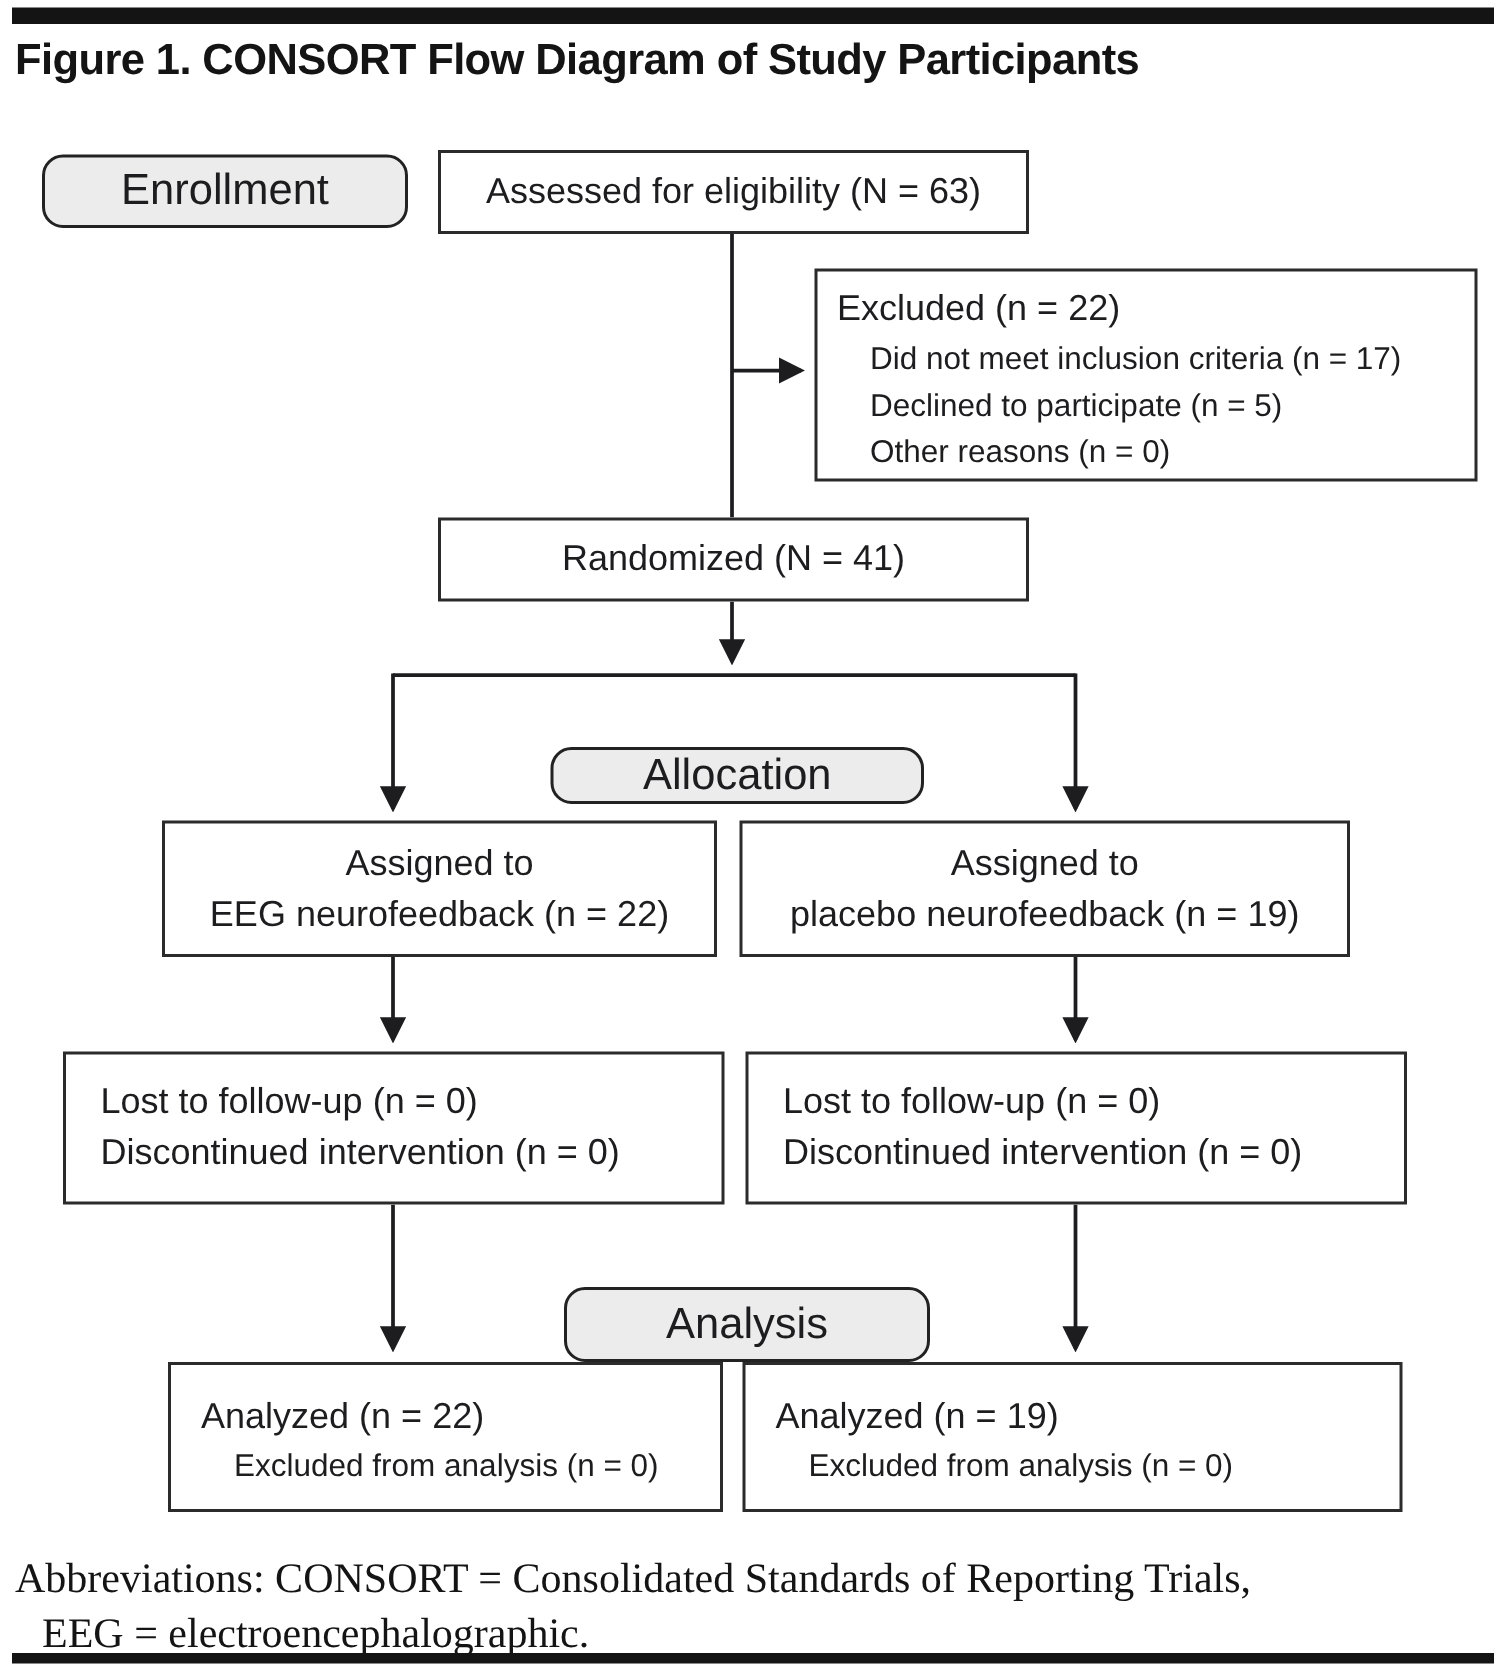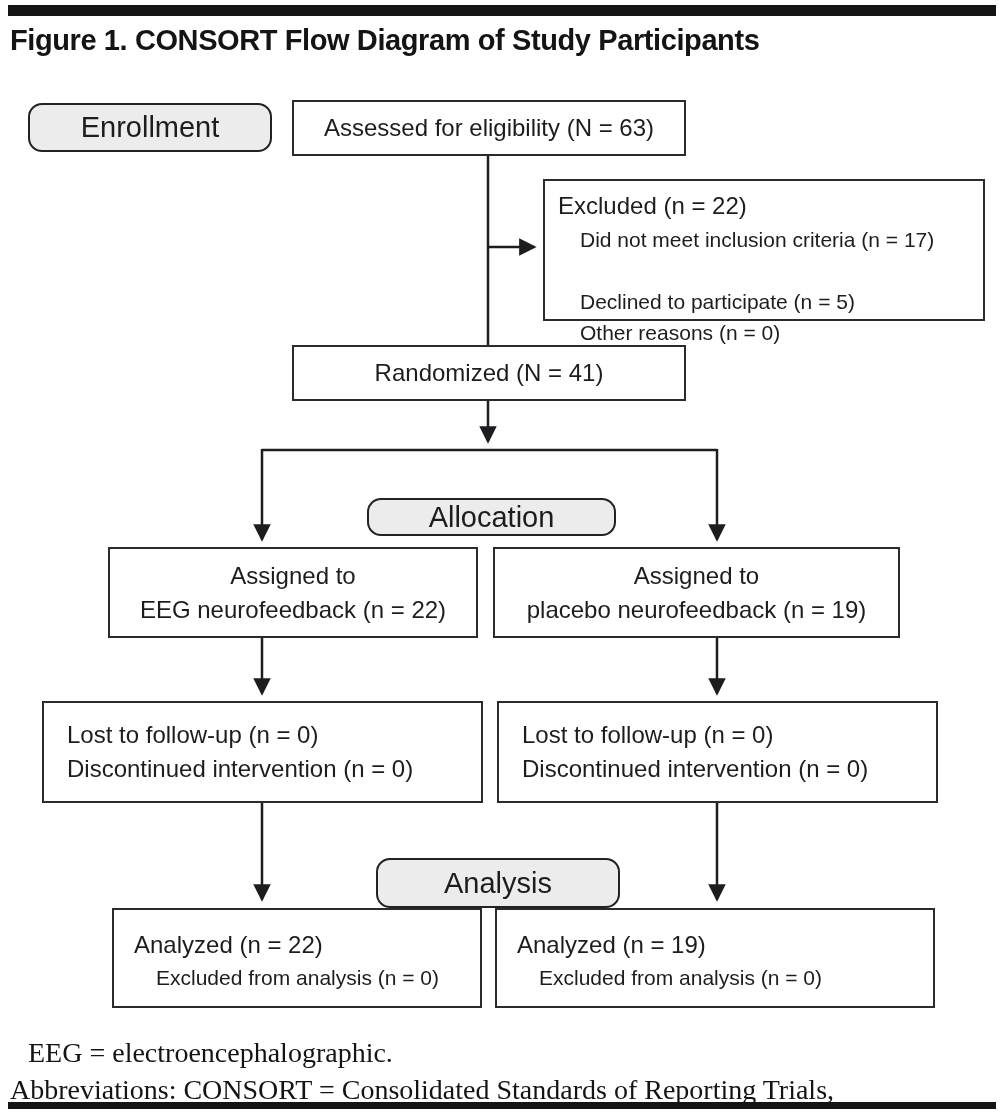--- a/index.html
+++ b/index.html
@@ -64,21 +64,21 @@
   <div class="label" style="left:28px;top:103px;width:244px;height:49px;">
     <span>Enrollment</span>
   </div>
   <div class="box center" style="left:292px;top:100px;width:394px;height:56px;">
     <span>Assessed for eligibility (N = 63)</span>
   </div>
 
   <div class="box" style="left:543px;top:179px;width:442px;height:142px;padding:7px 0 0 13px;">
     <div style="line-height:36px;">Excluded (n = 22)</div>
     <div class="sub indent" style="line-height:31px;">Did not meet inclusion criteria (n = 17)</div>
-    <div class="sub indent" style="line-height:31px;margin-top:31px;">Declined to participate (n = 5)</div>
+    <div class="sub indent" style="line-height:31px;">Declined to participate (n = 5)</div>
     <div class="sub indent" style="line-height:31px;">Other reasons (n = 0)</div>
   </div>
 
   <div class="box center" style="left:292px;top:345px;width:394px;height:56px;">
     <span>Randomized (N = 41)</span>
   </div>
 
   <div class="label" style="left:367px;top:498px;width:249px;height:38px;align-items:flex-end;">
     <span>Allocation</span>
   </div>
@@ -106,18 +106,18 @@
   <div class="box" style="left:112px;top:908px;width:370px;height:100px;padding:17px 0 0 20px;">
     <div style="line-height:36px;">Analyzed (n = 22)</div>
     <div class="sub indent" style="line-height:30px;">Excluded from analysis (n = 0)</div>
   </div>
   <div class="box" style="left:495px;top:908px;width:440px;height:100px;padding:17px 0 0 20px;">
     <div style="line-height:36px;">Analyzed (n = 19)</div>
     <div class="sub indent" style="line-height:30px;">Excluded from analysis (n = 0)</div>
   </div>
 
   <div id="abbrev-note">
+    <div id="abbrev-line1">Abbreviations: CONSORT = Consolidated Standards of Reporting Trials,</div>
     <div id="abbrev-line2">EEG = electroencephalographic.</div>
-    <div id="abbrev-line1">Abbreviations: CONSORT = Consolidated Standards of Reporting Trials,</div>
   </div>
   <div class="rule" style="left:8px;top:1102px;width:988px;height:7px;"></div>
 
 </div>
 
 </body></html>

